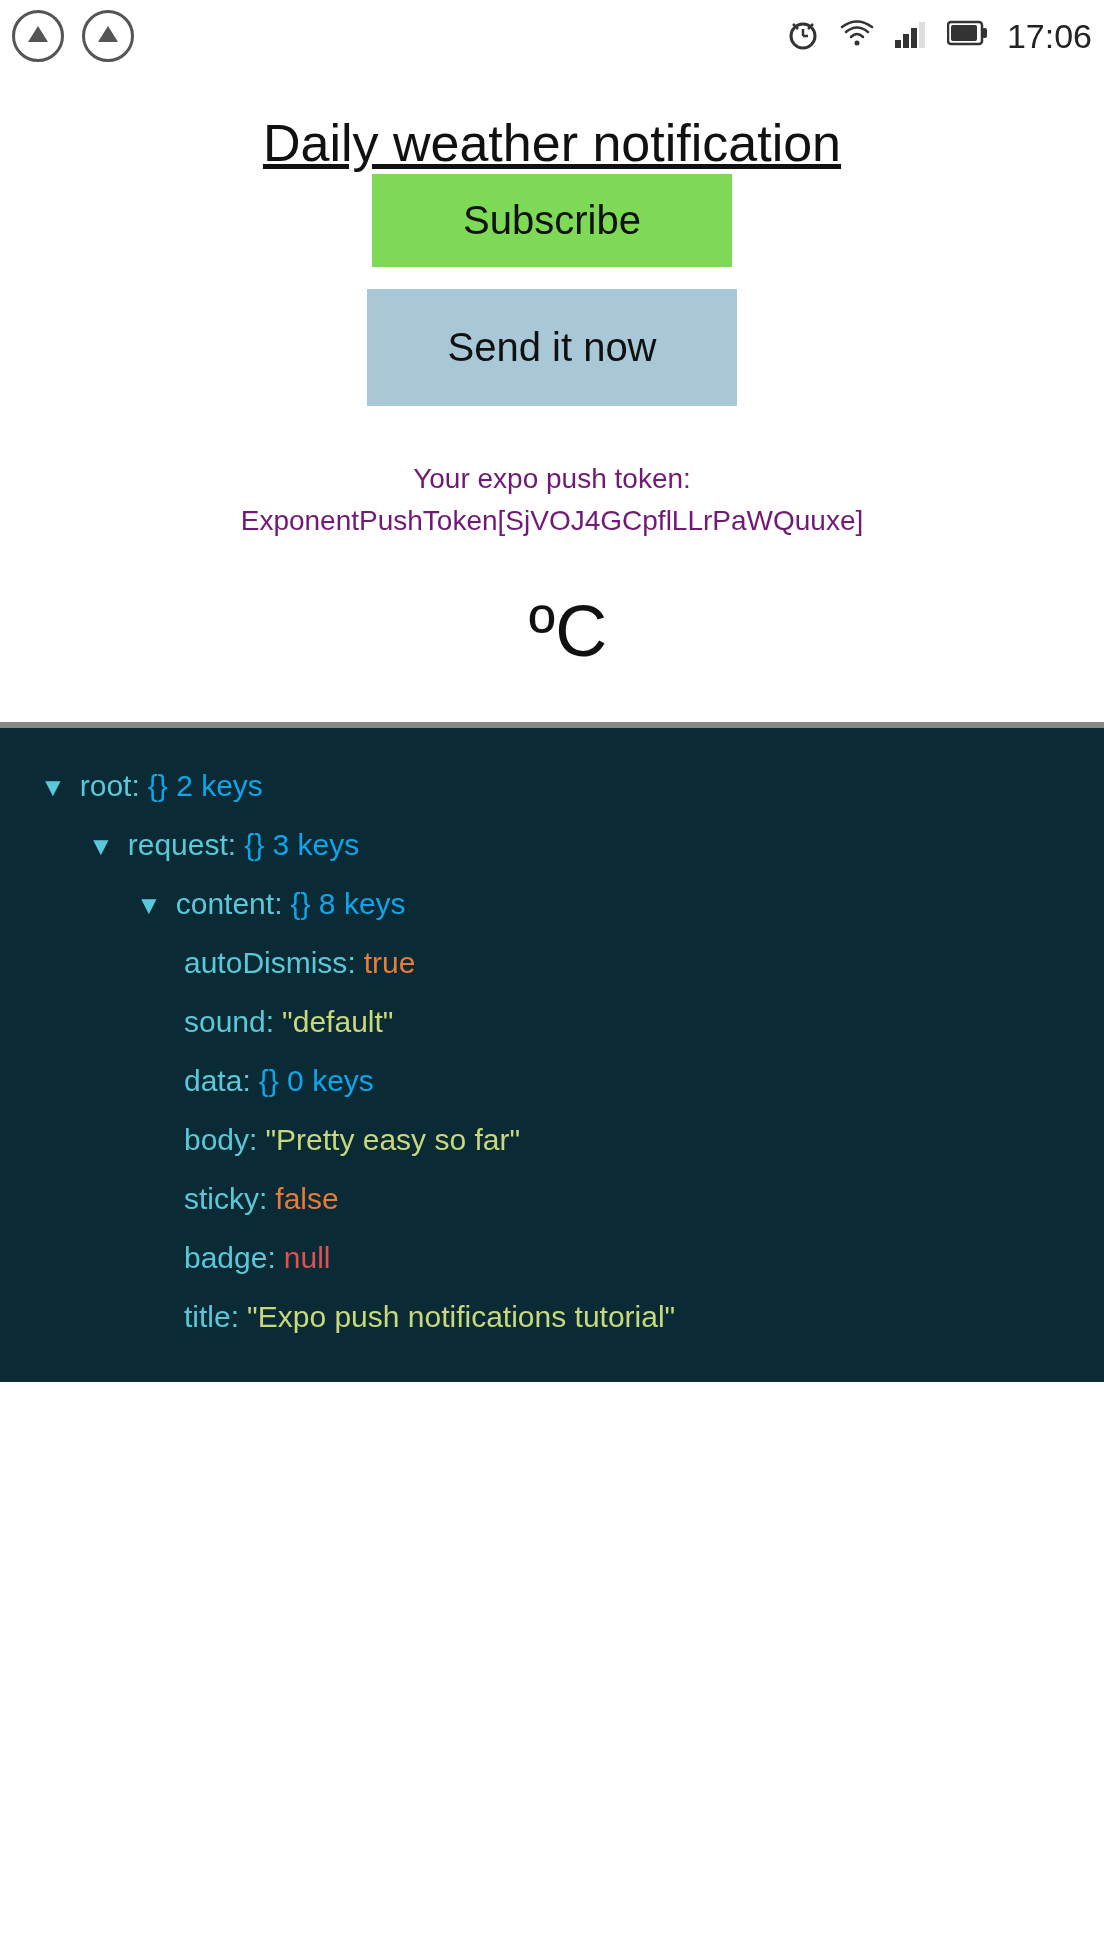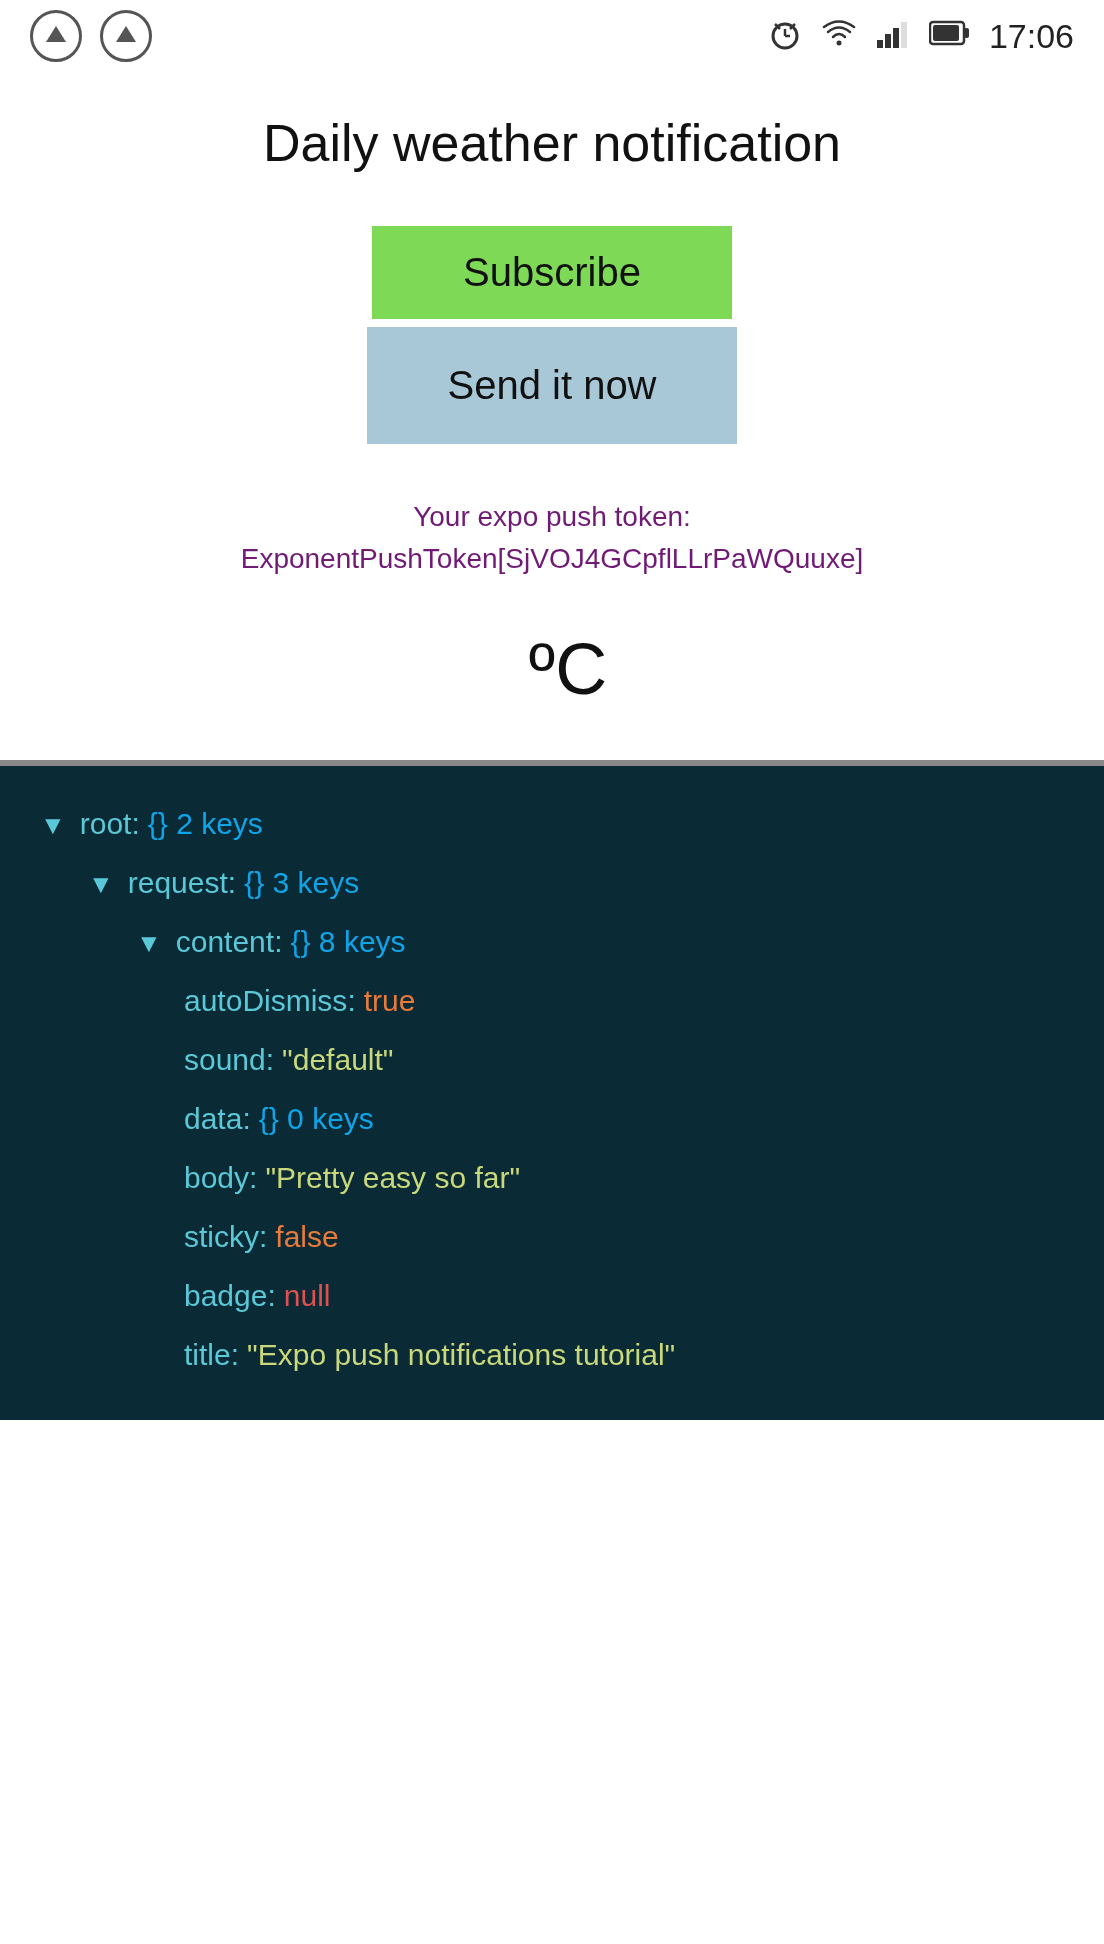--- a/index.html
+++ b/index.html
@@ -14,21 +14,21 @@
     }
 
     
     .status-bar {
       width: 100%;
       height: 72px;
       background: #fff;
       display: flex;
       align-items: center;
       justify-content: space-between;
-      padding: 0 30px;
+      padding: 0 12px;
     }
     .status-left {
       display: flex;
       gap: 18px;
       align-items: center;
     }
     .status-icon {
       width: 52px;
       height: 52px;
       border-radius: 50%;
@@ -58,32 +58,32 @@
       flex-direction: column;
       align-items: center;
       padding: 40px 30px 40px;
     }
 
     .page-title {
       font-size: 52px;
       font-weight: 400;
       color: #111;
       text-align: center;
-      margin-bottom: 52px;
       line-height: 1.2;
+      text-decoration: underline;
     }
 
     .subscribe-button {
       background: #7ed957;
       color: #111;
       border: none;
       font-size: 40px;
       padding: 24px 80px;
       cursor: pointer;
-      margin-bottom: 8px;
+      margin-bottom: 22px;
       min-width: 360px;
       text-align: center;
     }
 
     .send-button {
       background: #a8c8d8;
       color: #111;
       border: none;
       font-size: 40px;
       padding: 36px 80px;

